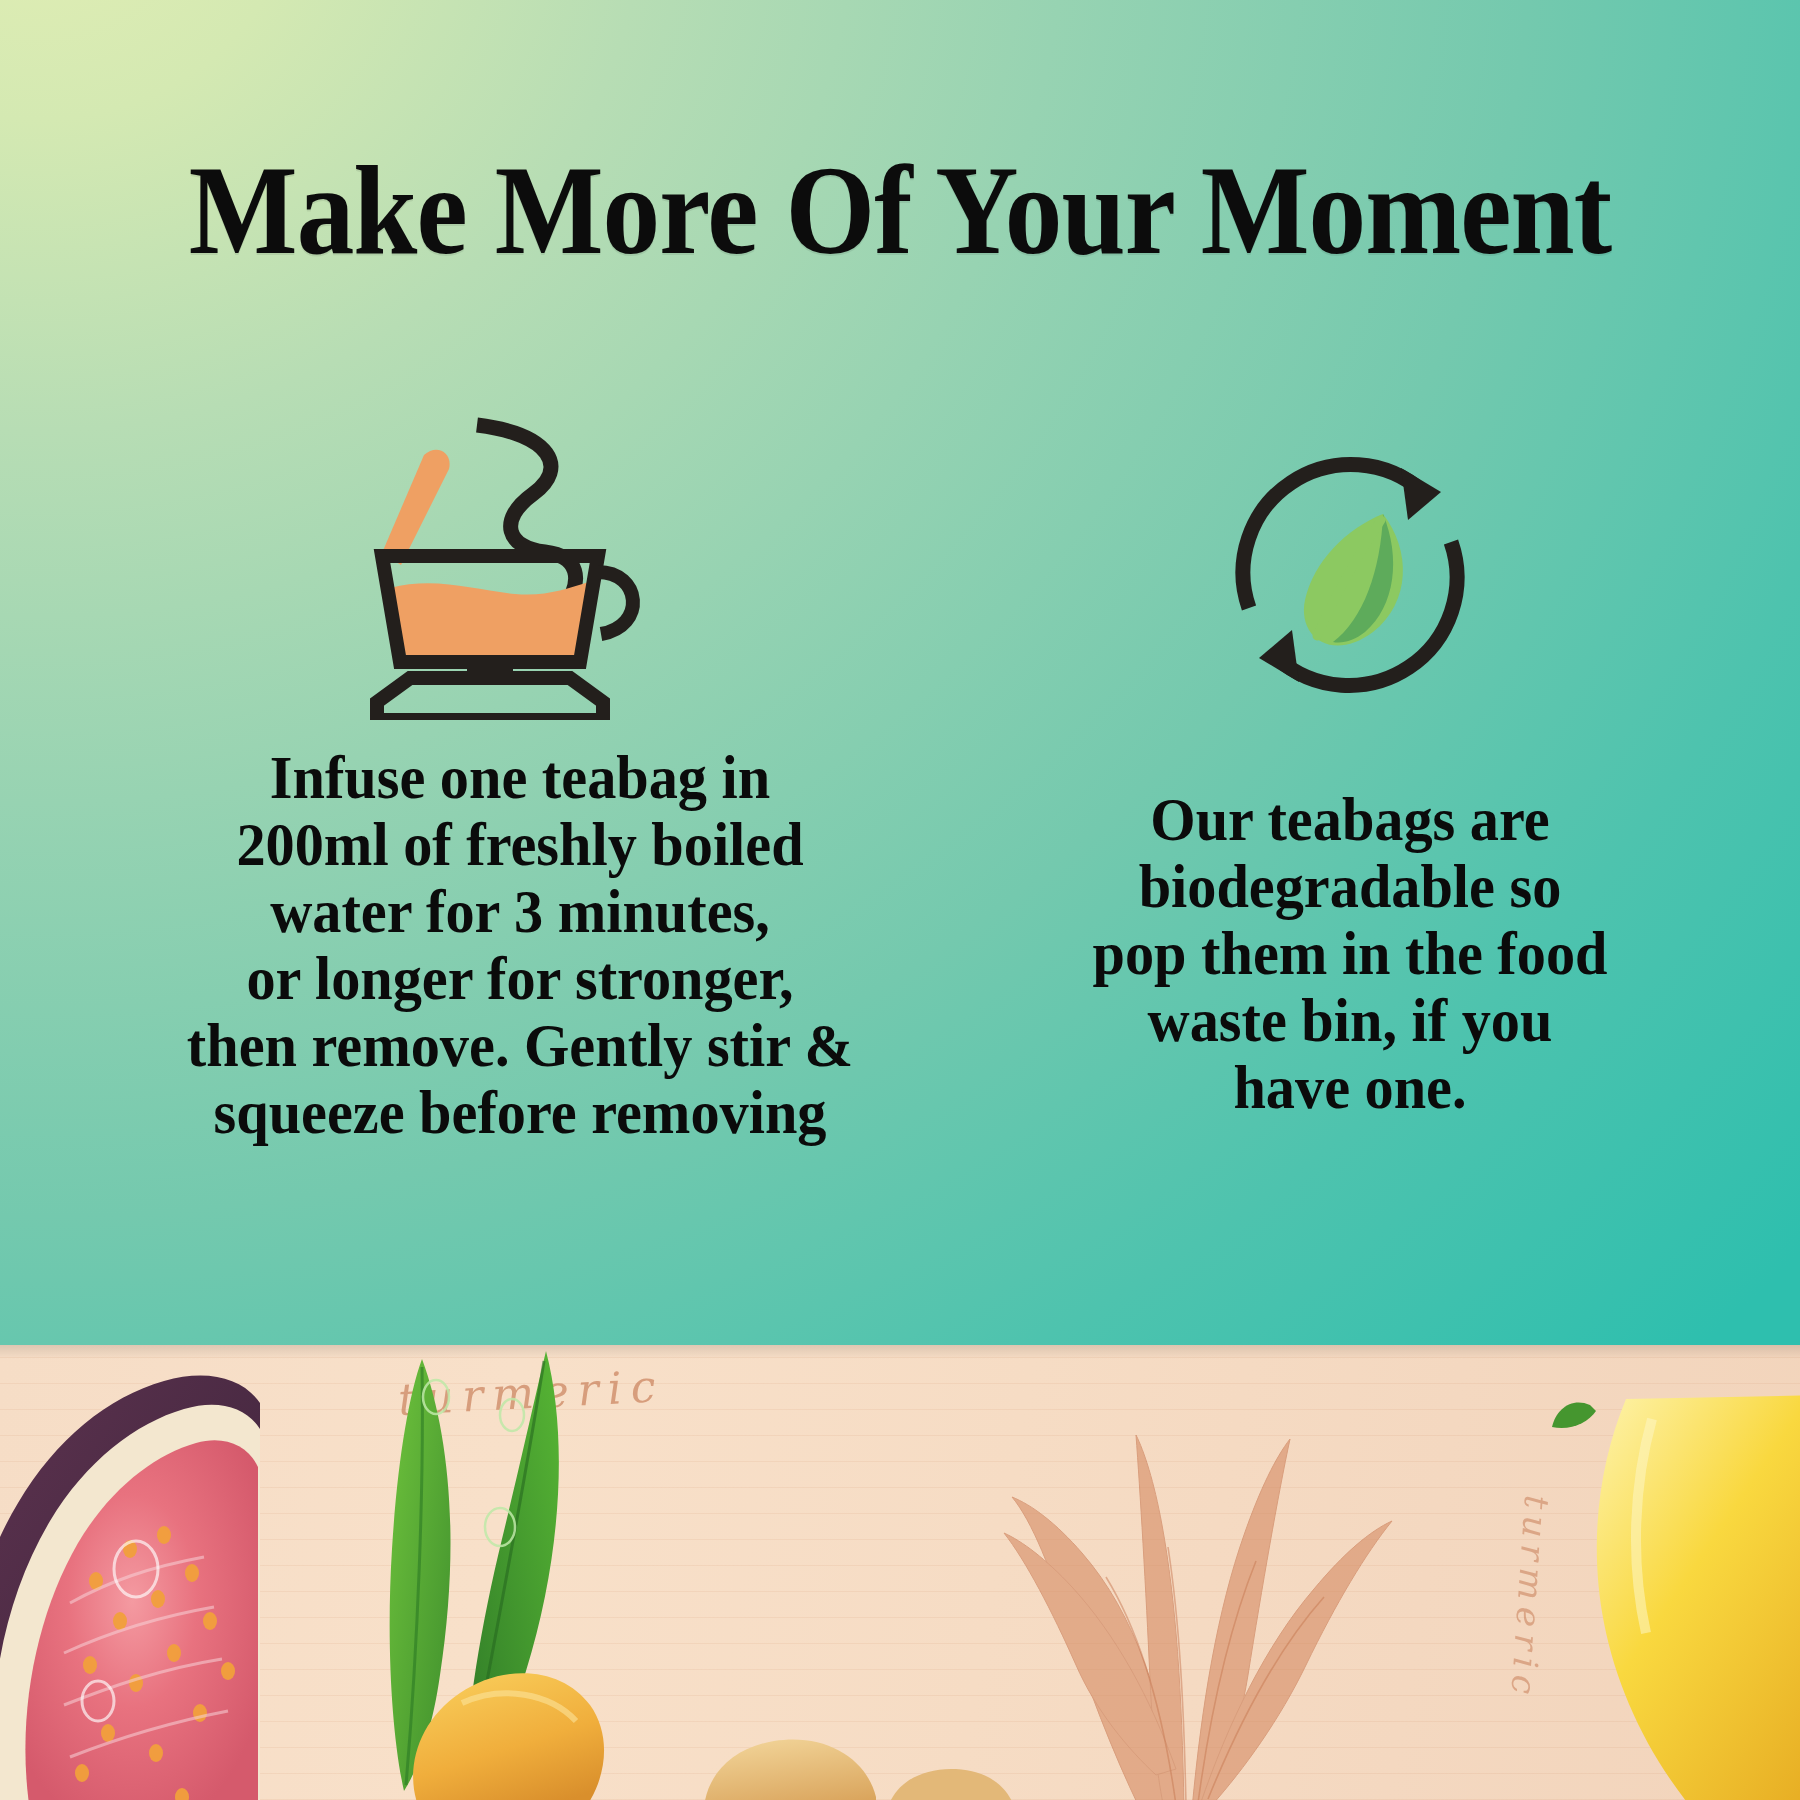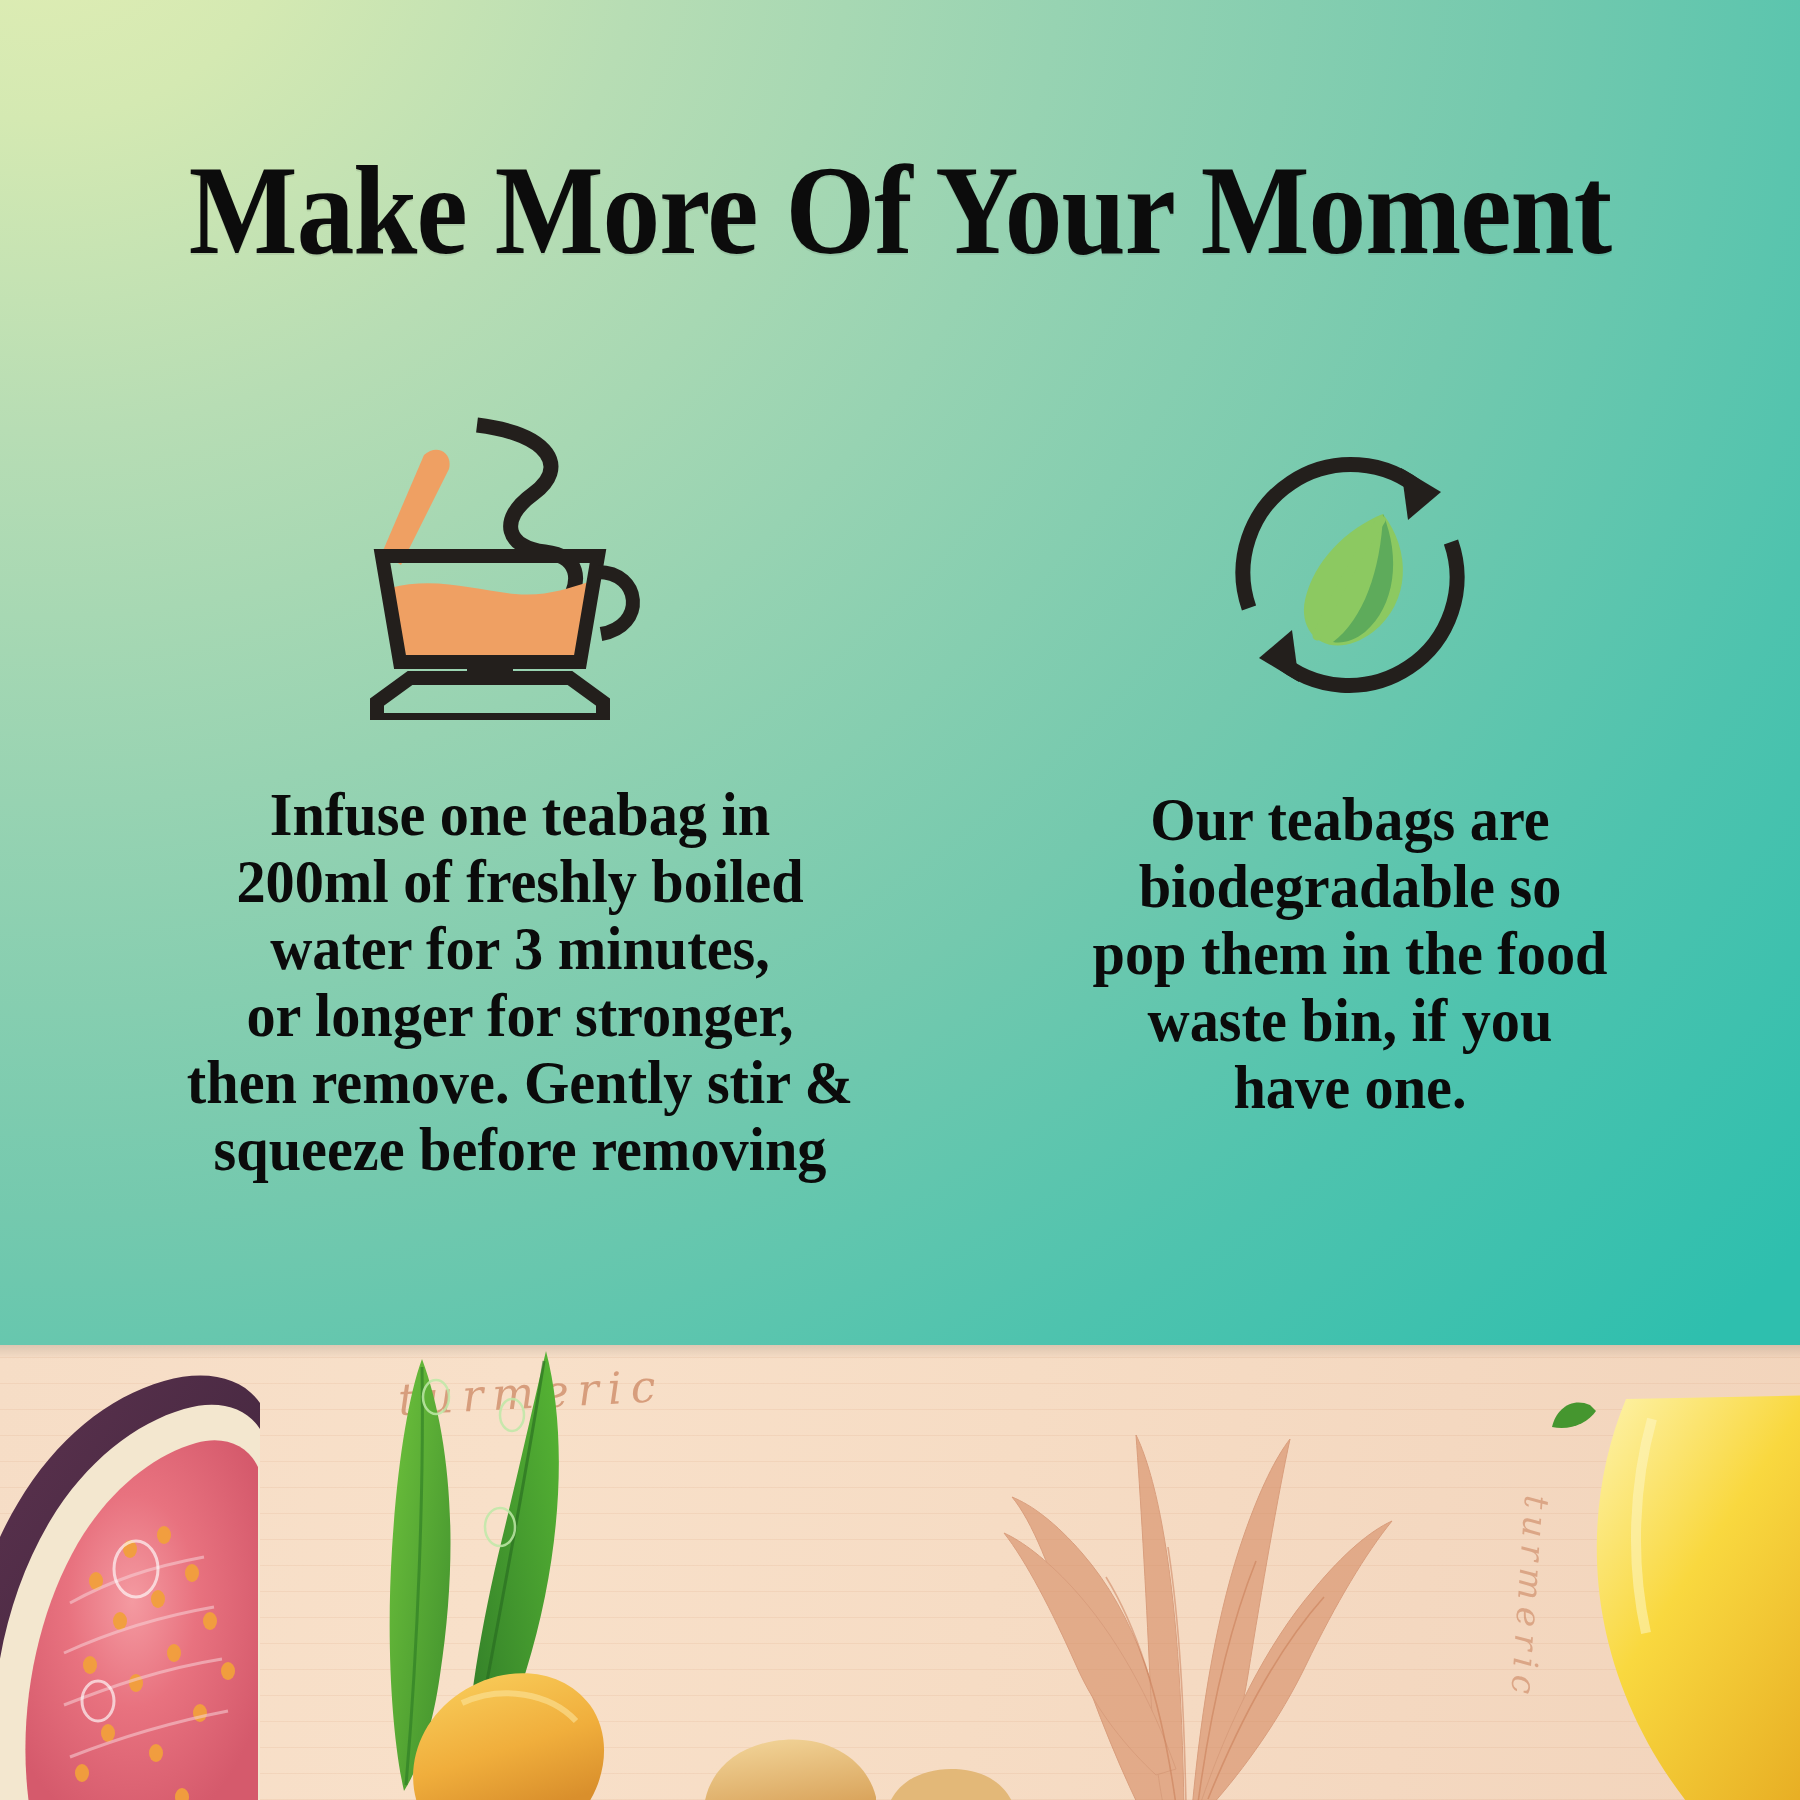--- a/index.html
+++ b/index.html
@@ -26,21 +26,21 @@
     transform:scaleX(.90);
     white-space:nowrap;
     text-shadow:0 2px 0 rgba(0,0,0,.08);
   }
   
   .columns{
     position:absolute;left:0;right:0;top:390px;
     display:flex;align-items:flex-start;justify-content:center;
   }
   .col{display:flex;flex-direction:column;align-items:center;}
-  .col-left{width:900px;gap:37px;}
+  .col-left{width:900px;}
   .col-right{width:760px;}
   .icon-wrap{display:flex;align-items:center;justify-content:center;height:330px;}
   .col-left .icon-wrap{width:330px;}
   .col-right .icon-wrap{width:300px;margin-top:20px;}
   .caption{
     margin-top:24px;
     text-align:center;
     color:#0b0b0b;
     font-family:"Liberation Serif",serif;
     font-weight:700;

